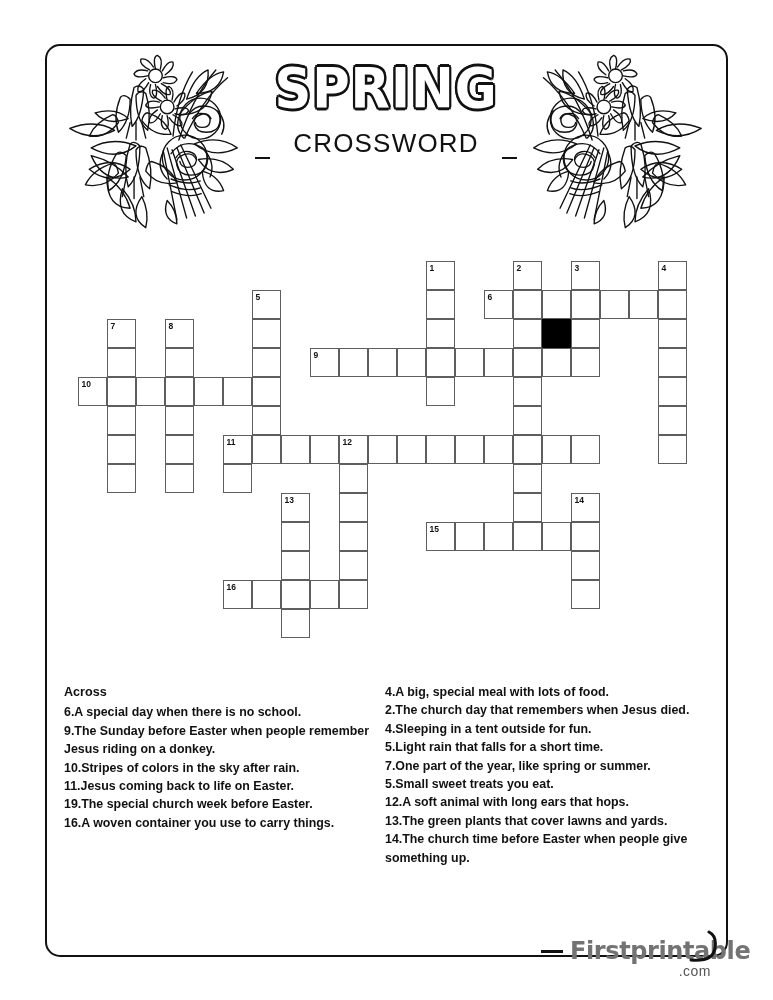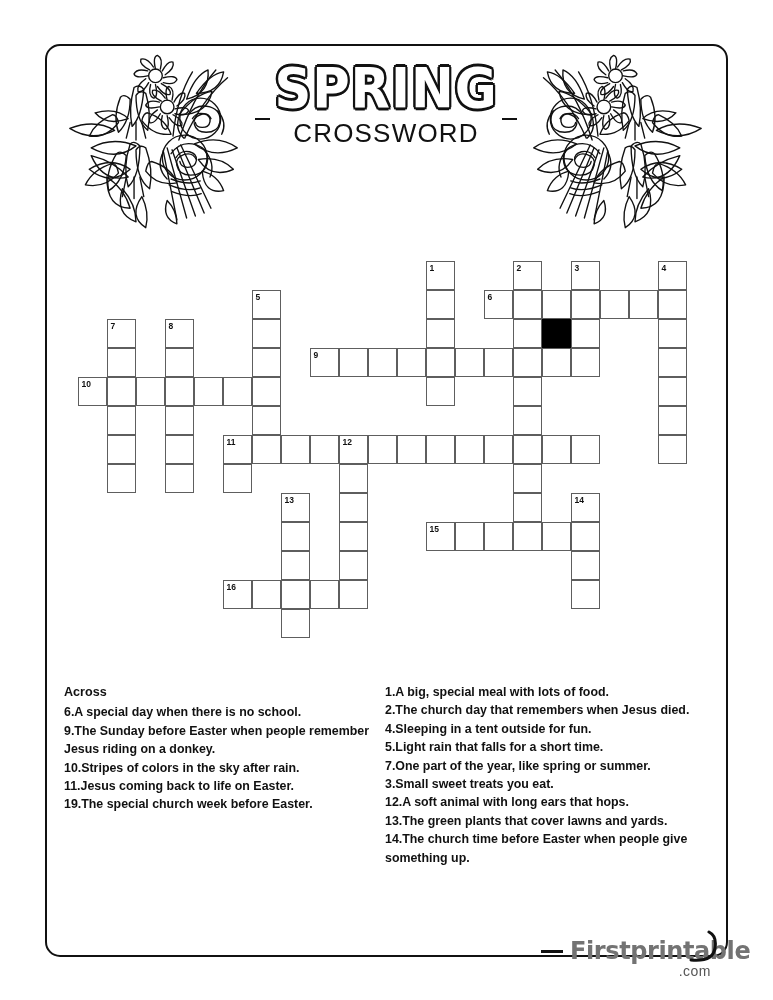--- a/index.html
+++ b/index.html
@@ -24,21 +24,21 @@
     letter-spacing:1px;
     transform:scaleX(0.93);
     color:#ffffff;
     -webkit-text-stroke:2.2px #111;
     paint-order:stroke fill;
     text-shadow:
       2.6px 0 0 #111, -2.6px 0 0 #111, 0 2.6px 0 #111, 0 -2.6px 0 #111,
       1.9px 1.9px 0 #111, -1.9px 1.9px 0 #111, 1.9px -1.9px 0 #111, -1.9px -1.9px 0 #111;
   }
   .title-sub-row{
-    display:flex;align-items:flex-start;justify-content:center;gap:23px;margin-top:0;
+    display:flex;align-items:flex-end;justify-content:center;gap:23px;margin-top:10px;
   }
   .title-rule{width:32px;height:2px;background:#111;}
   .title-sub{
     font-family:"Liberation Sans", sans-serif;
     font-size:26px;letter-spacing:1.2px;color:#111;white-space:nowrap;
   }
 
   
   .bouquet{position:absolute;}
   .bouquet.left{left:62px;top:52px;width:185px;height:180px;}
@@ -421,30 +421,31 @@
 
   <div class="clues">
     <div class="clue-col across">
       <div class="clue-head">Across</div>
       <div id="across-list">
           <p class="clue-item">6.A special day when there is no school.</p>
           <p class="clue-item">9.The Sunday before Easter when people remember Jesus riding on a donkey.</p>
           <p class="clue-item">10.Stripes of colors in the sky after rain.</p>
           <p class="clue-item">11.Jesus coming back to life on Easter.</p>
           <p class="clue-item">19.The special church week before Easter.</p>
+          <p class="clue-item">16.A woven container you use to carry things.</p>
         </div>
     </div>
     <div class="clue-col down">
       <div id="down-list">
-          <p class="clue-item">1.A big, special meal with lots of food.</p>
+          <p class="clue-item">4.A big, special meal with lots of food.</p>
           <p class="clue-item">2.The church day that remembers when Jesus died.</p>
           <p class="clue-item">4.Sleeping in a tent outside for fun.</p>
           <p class="clue-item">5.Light rain that falls for a short time.</p>
           <p class="clue-item">7.One part of the year, like spring or summer.</p>
-          <p class="clue-item">3.Small sweet treats you eat.</p>
+          <p class="clue-item">5.Small sweet treats you eat.</p>
           <p class="clue-item">12.A soft animal with long ears that hops.</p>
           <p class="clue-item">13.The green plants that cover lawns and yards.</p>
           <p class="clue-item">14.The church time before Easter when people give something up.</p>
         </div>
     </div>
   </div>
 
   <div class="logo">
     <div class="logo-row">
       <span class="logo-dash"></span>

